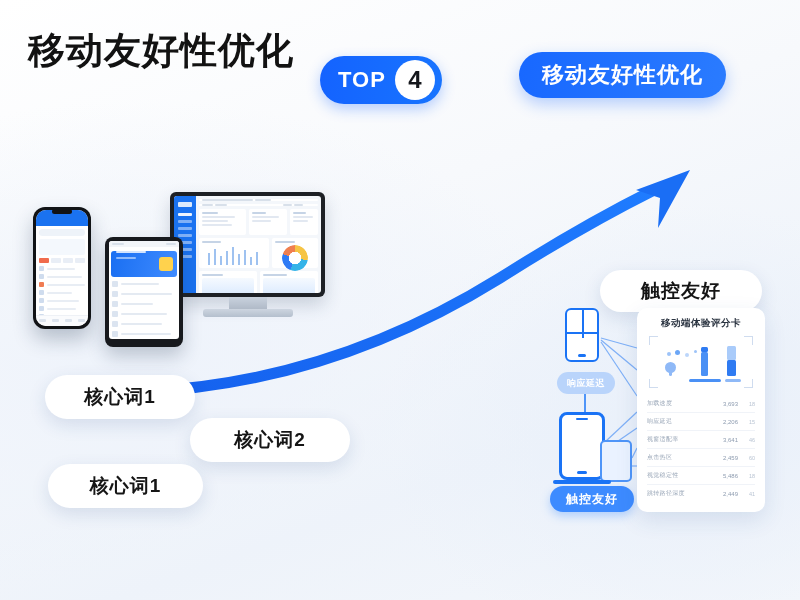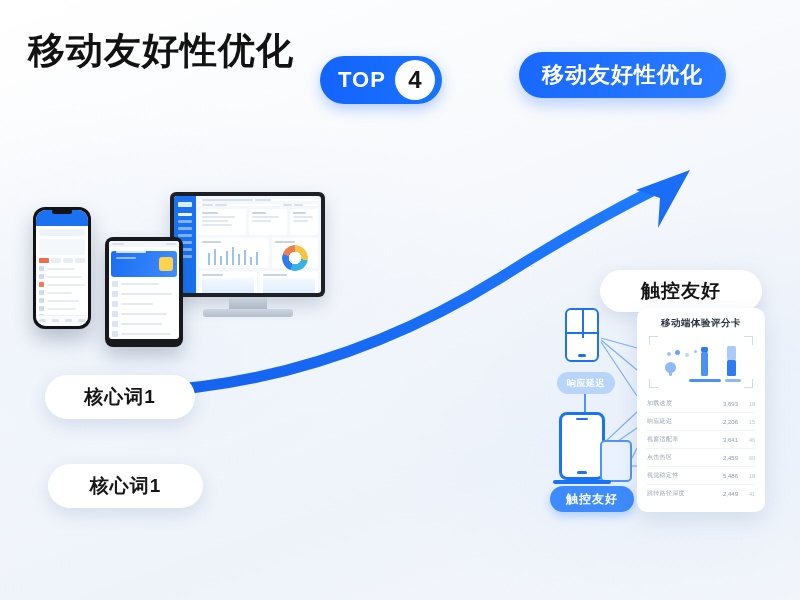--- a/index.html
+++ b/index.html
@@ -410,20 +410,21 @@
             <i></i>
             <i></i>
             <i></i>
             <i></i>
           </div>
       </div>
     </div>
   </div>
 
   <div class="pill-w" id="pill-k1">核心词1</div>
+  <div class="pill-w" id="pill-k2">核心词2</div>
   <div class="pill-w" id="pill-k3">核心词1</div>
   <div class="pill-w" id="pill-touch">触控友好</div>
 
   <div class="rpanel">
 
     <svg class="connectors" viewBox="0 0 235 212">
       <g stroke="#7fb0f7" stroke-width="1.2" fill="none">
         <line x1="56" y1="38" x2="92" y2="48"></line>
         <line x1="56" y1="40" x2="92" y2="70"></line>
         <line x1="56" y1="42" x2="92" y2="96"></line>

